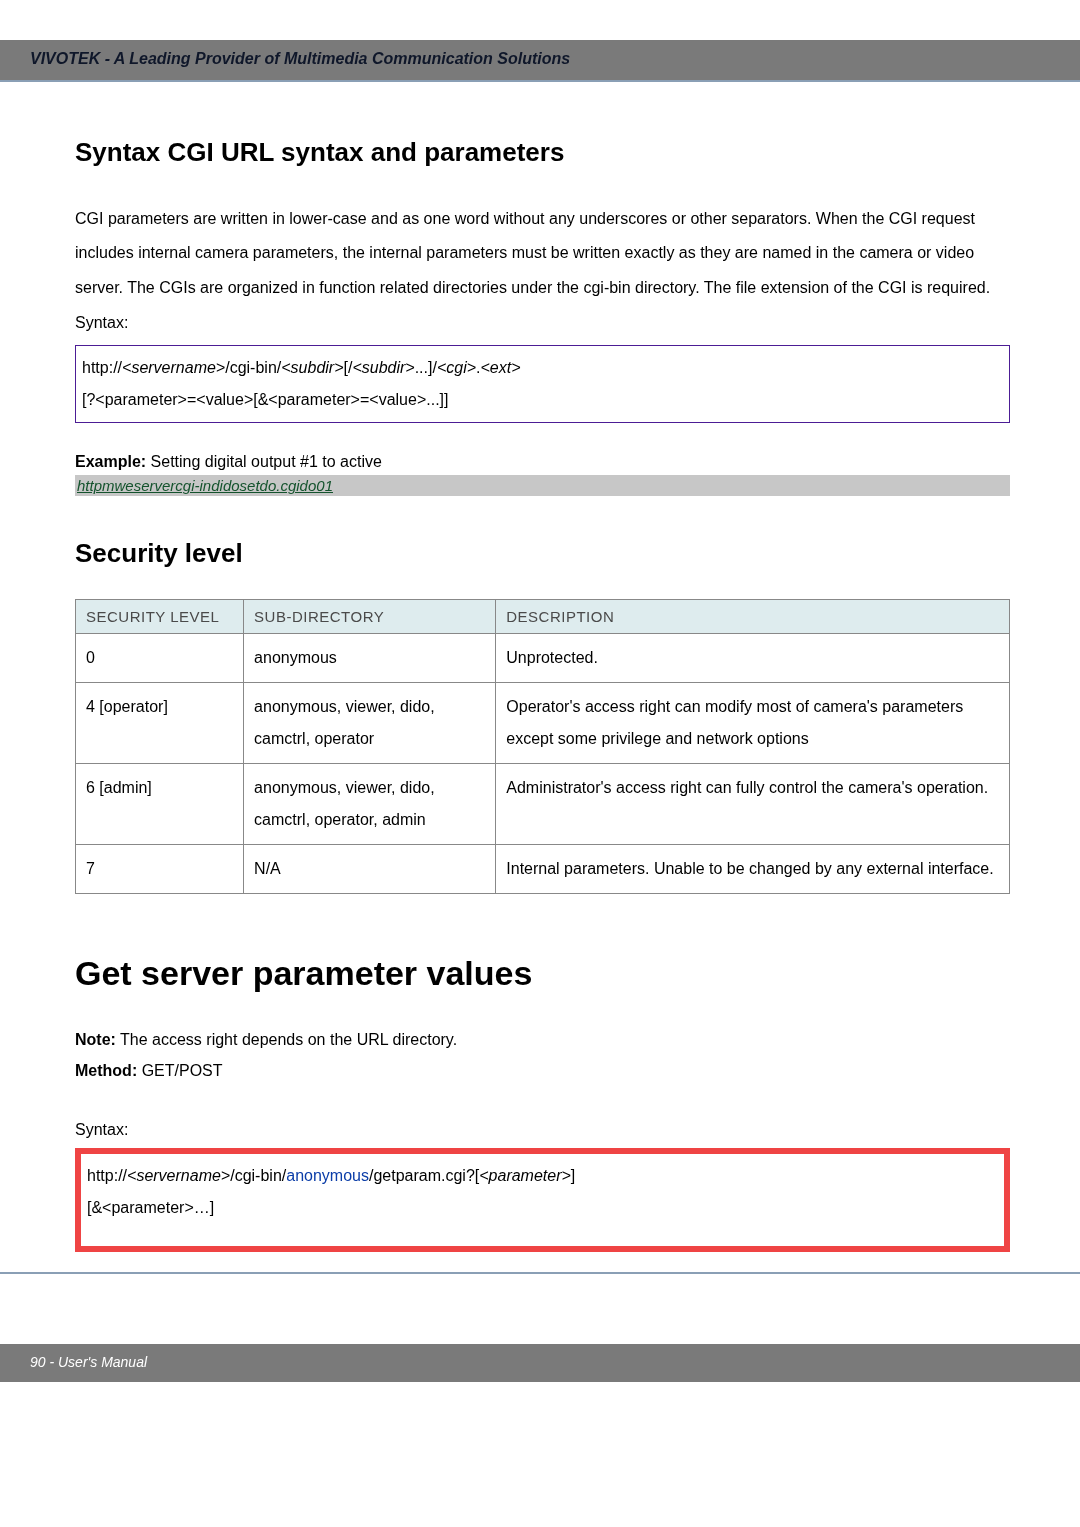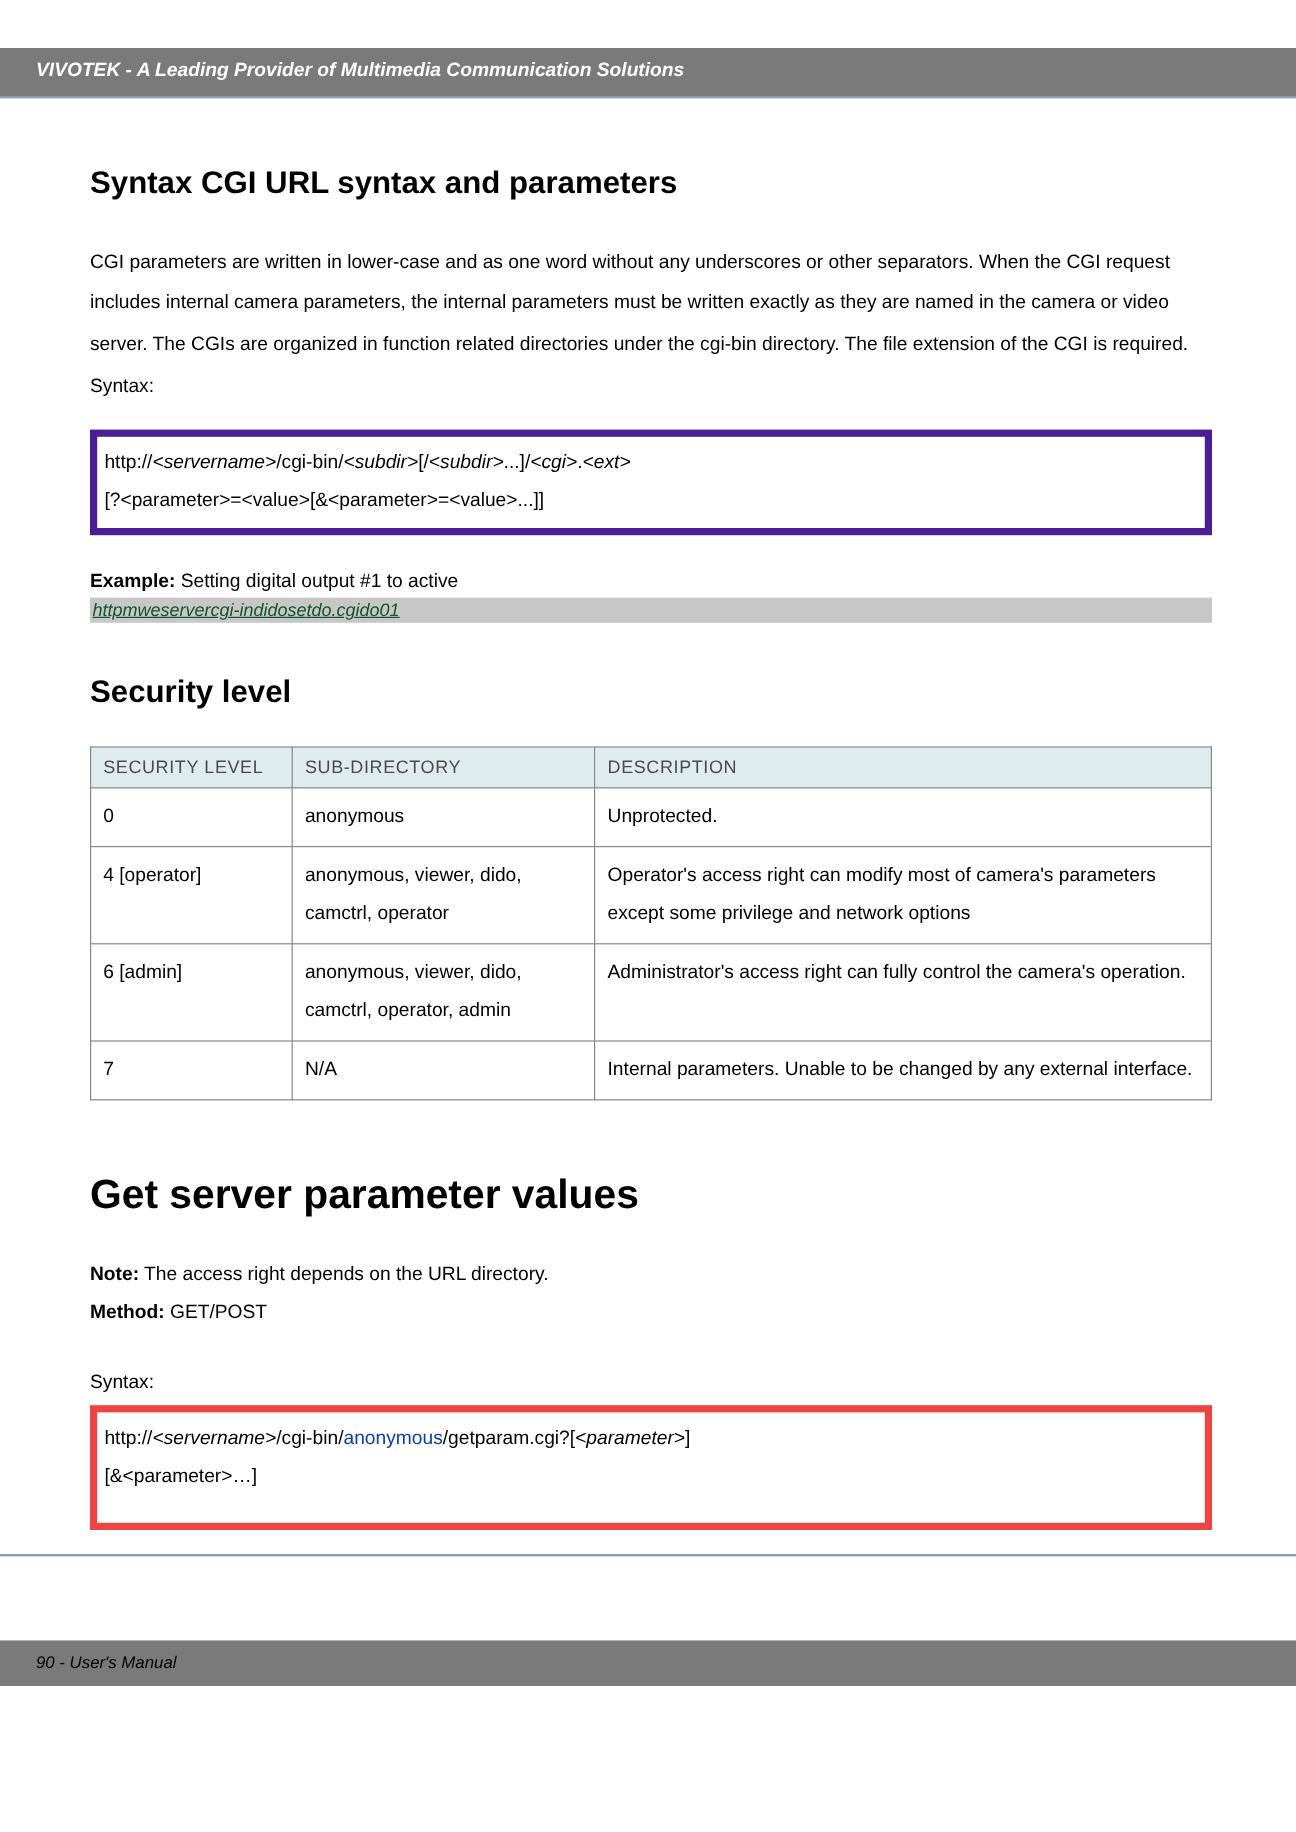--- a/index.html
+++ b/index.html
@@ -5,21 +5,21 @@
   * { margin: 0; padding: 0; box-sizing: border-box; }
   body {
     font-family: Verdana, Geneva, sans-serif;
     background: #fff;
     width: 1080px;
     margin: 0 auto;
     color: #000;
   }
   .header-band {
     background: #7a7a7a;
-    color: #ffffff;
+    color: #0f172a;
     font-style: italic;
     font-weight: bold;
     font-size: 16px;
     padding: 10px 30px 12px 30px;
     margin-top: 40px;
   }
   .hr-blue {
     height: 2px;
     background: #8a9fb5;
     margin: 0;
@@ -35,25 +35,25 @@
   p.body-text {
     font-size: 16px;
     line-height: 2.15;
     margin-bottom: 2px;
   }
   .syntax-label {
     font-size: 16px;
     line-height: 2.0;
   }
   .syntax-box {
-    border: 6px solid #4c1d95;
+    border: 1px solid #4c1d95;
     padding: 6px 6px;
     font-size: 16px;
     line-height: 2.0;
-    margin-top: 19px;
+    margin-top: 6px;
     margin-bottom: 30px;
   }
   .syntax-box .ital { font-style: italic; }
   .example-line {
     font-size: 16px;
     margin-bottom: 4px;
   }
   .example-line b { font-weight: bold; }
   .example-bar {
     background: #c7c7c7;
@@ -109,21 +109,21 @@
     border: 6px solid #ef4444;
     padding: 6px 6px 22px 6px;
     font-size: 16px;
     line-height: 2.0;
     margin-top: 2px;
   }
   .syntax-box2 .ital { font-style: italic; }
   .blue { color: #0b3da8; }
   .footer-band {
     background: #7a7a7a;
-    color: #000000;
+    color: #ffffff;
     font-style: italic;
     font-size: 14px;
     padding: 10px 30px 12px 30px;
     margin-top: 70px;
   }
   .footer-hr {
     height: 2px;
     background: #8a9fb5;
   }
   .spacer { height: 28px; }

